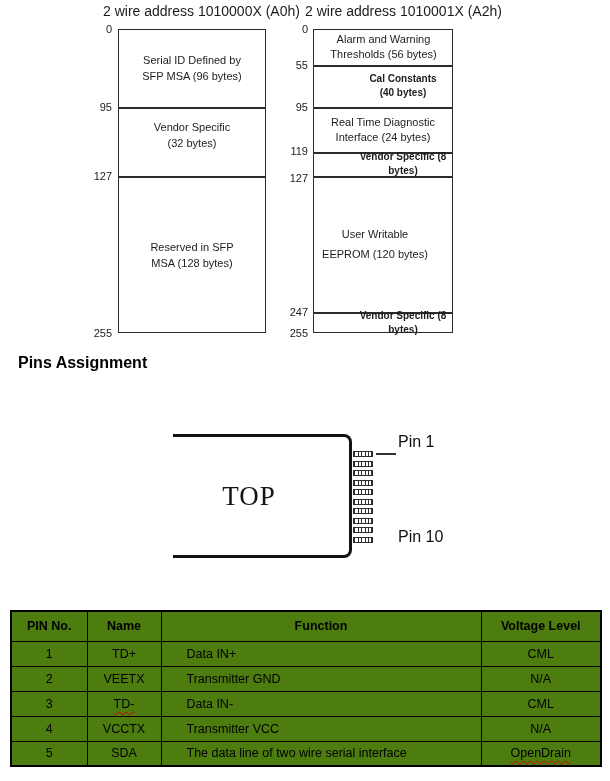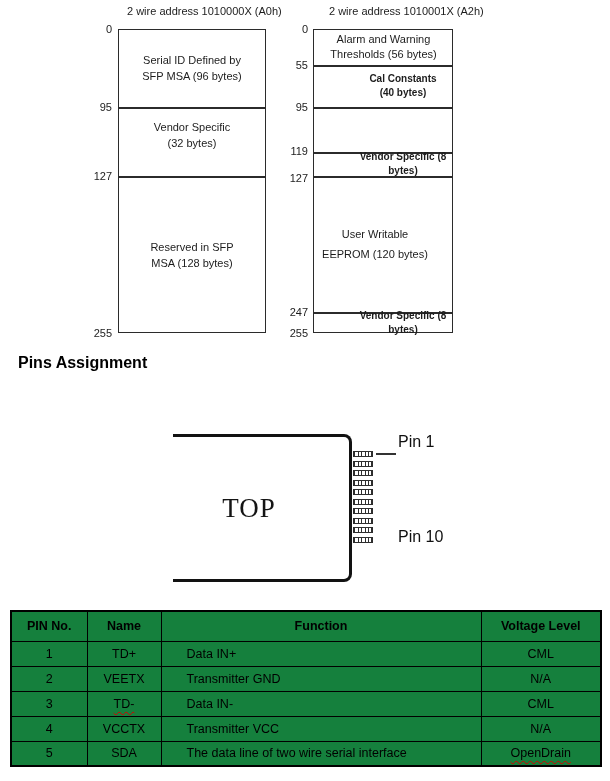--- a/index.html
+++ b/index.html
@@ -5,21 +5,21 @@
   * { margin: 0; padding: 0; box-sizing: border-box; }
   html, body { background: #ffffff; }
   body { font-family: "Liberation Sans", "DejaVu Sans", sans-serif; color: #111; }
   .page {
     position: relative; width: 610px; height: 781px;
     background: #fff; overflow: hidden;
   }
   .abs { position: absolute; }
 
   
-  .map-title { font-size: 11px; line-height: 14px; color: #1c1c1c; white-space: nowrap; margin-left: 24px; }
+  .map-title { font-size: 14px; line-height: 14px; color: #1c1c1c; white-space: nowrap; }
   .map-box { border: 1.5px solid #2b2b2b; background: #fff; }
   .hline { height: 1.5px; background: #2b2b2b; }
   .region-label {
     display: flex; align-items: center; justify-content: center;
     text-align: center; white-space: pre-line;
     font-size: 11px; line-height: 16px; color: #1c1c1c;
   }
   .region-label.small-bold { font-size: 10px; line-height: 14px; font-weight: bold; padding-left: 40px; }
   .region-label.tall { line-height: 20px; }
   .tick {
@@ -44,21 +44,21 @@
     width: 20px; height: 6px;
     border: 1px solid #2e2e2e;
     background: repeating-linear-gradient(90deg, #2e2e2e 0 1px, #ffffff 1px 3.5px);
   }
   .leader { height: 2px; background: #333; }
   .pin-callout { font-size: 16px; line-height: 16px; color: #101010; white-space: nowrap; }
 
   
   table.pin-table {
     border-collapse: collapse; table-layout: fixed; width: 590px;
-    border: 2px solid #000; background: #15803d;
+    border: 2px solid #000; background: #4d7c0f;
   }
   .pin-table th, .pin-table td {
     border: 1px solid #000; font-size: 12.5px; color: #000;
     text-align: center; vertical-align: middle; overflow: hidden;
   }
   .pin-table th { height: 30px; font-weight: bold; }
   .pin-table td { height: 25px; font-weight: normal; }
   .pin-table td.fn, .pin-table th.fn-h { }
   .pin-table td.fn { text-align: left; padding-left: 25px; }
   .sp {
@@ -97,36 +97,38 @@
   <div class="abs hline" style="left:313px; top:65px;  width:140px;"></div>
   <div class="abs hline" style="left:313px; top:107px; width:140px;"></div>
   <div class="abs hline" style="left:313px; top:152px; width:140px;"></div>
   <div class="abs hline" style="left:313px; top:176px; width:140px;"></div>
   <div class="abs hline" style="left:313px; top:312px; width:140px;"></div>
 
   <div class="abs region-label" style="left:313px; top:29px;  width:141px; height:36px; line-height:15px;">Alarm and Warning
 Thresholds (56 bytes)</div>
   <div class="abs region-label small-bold" style="left:313px; top:65px;  width:140px; height:42px;">Cal Constants
 (40 bytes)</div>
+  <div class="abs region-label" style="left:313px; top:107px; width:140px; height:45px; line-height:15px;">Real Time Diagnostic
+Interface (24 bytes)</div>
   <div class="abs region-label small-bold" style="left:313px; top:152px; width:140px; height:24px;">Vendor Specific (8 bytes)</div>
   <div class="abs region-label tall" style="left:313px; top:176px; width:124px; height:136px;">User Writable
 EEPROM (120 bytes)</div>
   <div class="abs region-label small-bold" style="left:313px; top:312px; width:140px; height:21px;">Vendor Specific (8 bytes)</div>
 
   <div class="abs tick" style="left:256px; top:21px;  width:52px;">0</div>
   <div class="abs tick" style="left:256px; top:57px;  width:52px;">55</div>
   <div class="abs tick" style="left:256px; top:99px;  width:52px;">95</div>
   <div class="abs tick" style="left:256px; top:143px; width:52px;">119</div>
   <div class="abs tick" style="left:256px; top:170px; width:52px;">127</div>
   <div class="abs tick" style="left:256px; top:304px; width:52px;">247</div>
   <div class="abs tick" style="left:256px; top:325px; width:52px;">255</div>
 
   <div class="abs section-heading" style="left:18px; top:354px;">Pins Assignment</div>
 
-  <div class="abs chip-rect" style="left:173px; top:434px; width:179px; height:148px;">
+  <div class="abs chip-rect" style="left:173px; top:434px; width:179px; height:124px;">
     <span class="chip-top-text">TOP</span>
   </div>
 
   <div class="abs pins-col" style="left:353px; top:451px; width:20px; height:92px;">
     <div class="pin-stub"></div>
     <div class="pin-stub"></div>
     <div class="pin-stub"></div>
     <div class="pin-stub"></div>
     <div class="pin-stub"></div>
     <div class="pin-stub"></div>

